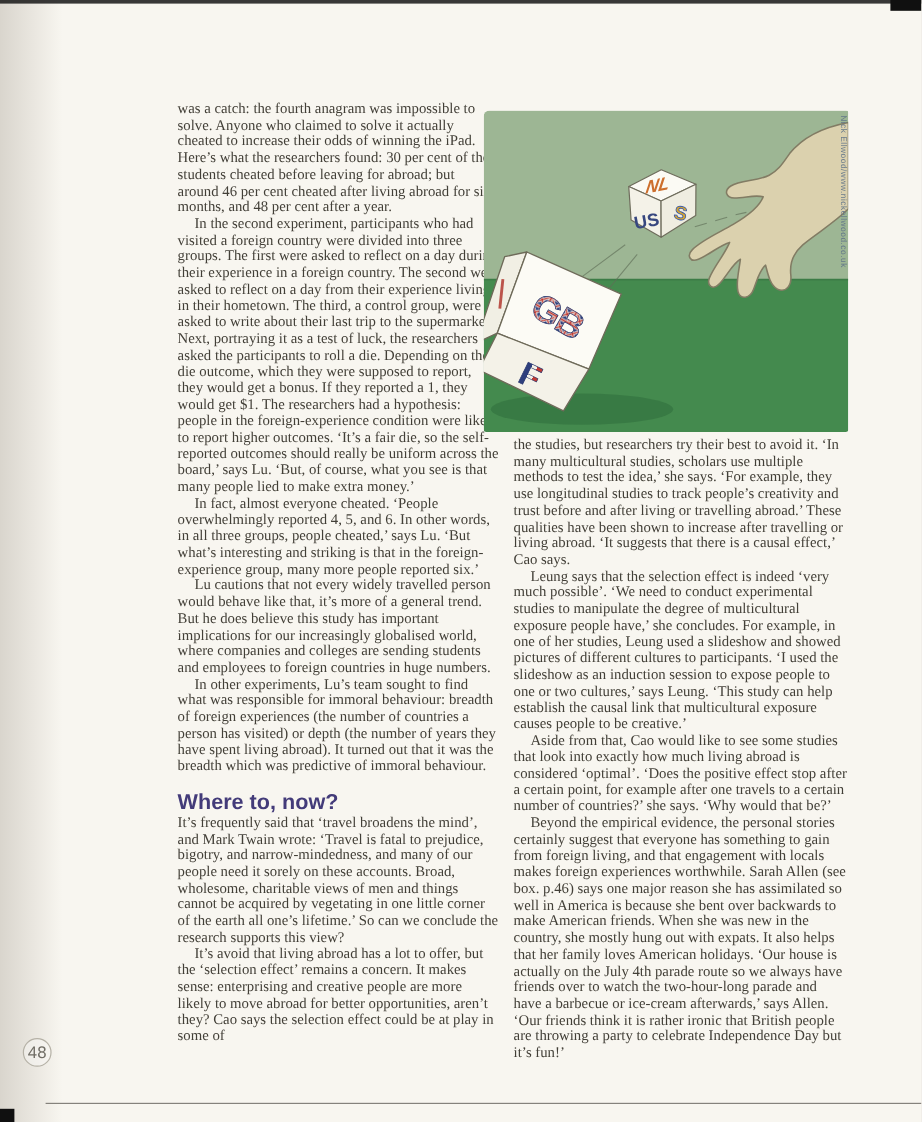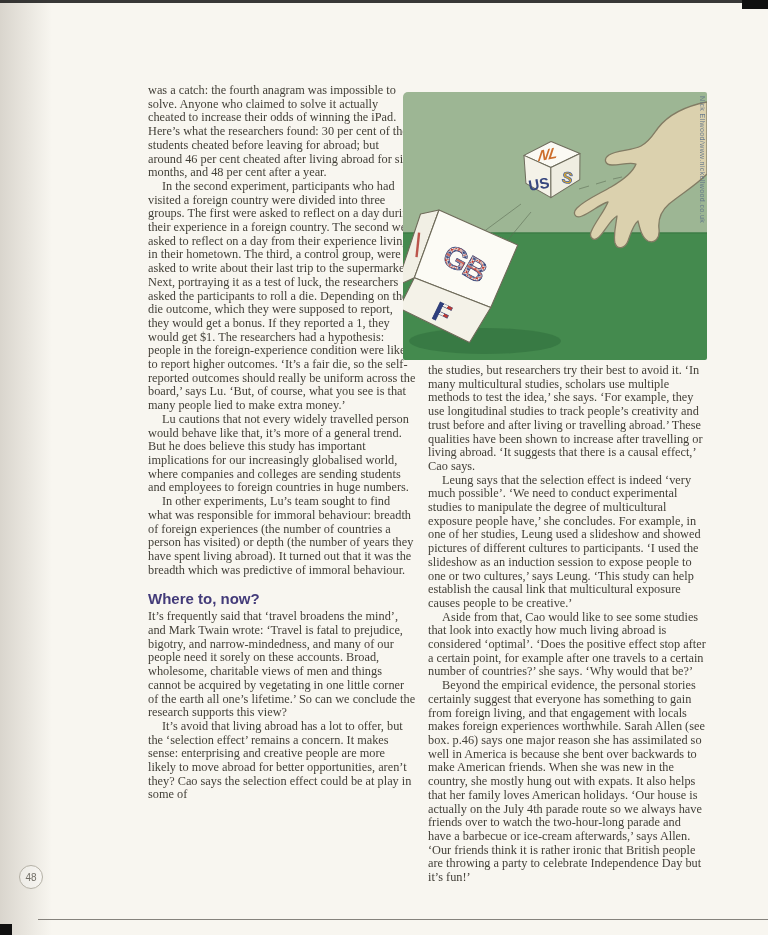--- a/index.html
+++ b/index.html
@@ -18,57 +18,58 @@
   .edge-bottom-line{position:absolute;top:919px;left:38px;right:0;height:1px;background:#85827c;}
   .corner-bl{position:absolute;top:924px;left:0;width:12px;height:11px;background:#101010;}
 
   .col{position:absolute;color:#423f37;font-size:12.3px;line-height:13.7px;text-align:left;}
   .col-left{left:148px;top:84px;width:268px;}
   .col-right{left:428px;top:364px;width:279px;}
   .col p{margin:0;}
   .col p.indent{text-indent:14px;}
   .section-heading{
     font-family:"Liberation Sans",sans-serif;
-    font-weight:bold;font-size:15px;line-height:16px;
+    font-weight:bold;font-size:18px;line-height:16px;
     color:#433b79;margin:14px 0 3px 0;
   }
 
   .illustration{
     position:absolute;left:403px;top:92px;width:304px;height:268px;
     border-radius:5px 2px 2px 2px;overflow:hidden;
   }
   .illustration svg{display:block;}
   .credit{
     position:absolute;top:4px;right:1px;
     writing-mode:vertical-rl;
     font-family:"Liberation Sans",sans-serif;
     font-size:7px;letter-spacing:.4px;color:#5e7288;
     opacity:.9;
   }
   .page-num{
     position:absolute;left:19px;top:865px;width:22px;height:22px;
     border:1px solid #b5b1a6;border-radius:50%;
     display:flex;align-items:center;justify-content:center;
-    font-family:"Liberation Sans",sans-serif;font-size:10px;color:#716e66;
+    font-family:"Liberation Sans",sans-serif;font-size:14px;color:#716e66;
     background:rgba(255,255,255,.35);
   }
 </style>
 </head>
 <body>
 
 <div class="page">
   <div class="gutter-left"></div>
   <div class="edge-top"></div>
   <div class="corner-tr"></div>
   <div class="edge-bottom-line"></div>
   <div class="corner-bl"></div>
 
   <div class="col col-left">
     <p>was a catch: the fourth anagram was impossible to solve. Anyone who claimed to solve it actually cheated to increase their odds of winning the iPad. Here’s what the researchers found: 30 per cent of the students cheated before leaving for abroad; but around 46 per cent cheated after living abroad for six months, and 48 per cent after a year.</p>
     <p class="indent">In the second experiment, participants who had visited a foreign country were divided into three groups. The first were asked to reflect on a day during their experience in a foreign country. The second were asked to reflect on a day from their experience living in their hometown. The third, a control group, were asked to write about their last trip to the supermarket. Next, portraying it as a test of luck, the researchers asked the participants to roll a die. Depending on the die outcome, which they were supposed to report, they would get a bonus. If they reported a 1, they would get $1. The researchers had a hypothesis: people in the foreign-experience condition were likely to report higher outcomes. ‘It’s a fair die, so the self-reported outcomes should really be uniform across the board,’ says Lu. ‘But, of course, what you see is that many people lied to make extra money.’</p>
+    <p class="indent">In fact, almost everyone cheated. ‘People overwhelmingly reported 4, 5, and 6. In other words, in all three groups, people cheated,’ says Lu. ‘But what’s interesting and striking is that in the foreign-experience group, many more people reported six.’</p>
     <p class="indent">Lu cautions that not every widely travelled person would behave like that, it’s more of a general trend. But he does believe this study has important implications for our increasingly globalised world, where companies and colleges are sending students and employees to foreign countries in huge numbers.</p>
     <p class="indent">In other experiments, Lu’s team sought to find what was responsible for immoral behaviour: breadth of foreign experiences (the number of countries a person has visited) or depth (the number of years they have spent living abroad). It turned out that it was the breadth which was predictive of immoral behaviour.</p>
     <h2 class="section-heading">Where to, now?</h2>
     <p>It’s frequently said that ‘travel broadens the mind’, and Mark Twain wrote: ‘Travel is fatal to prejudice, bigotry, and narrow-mindedness, and many of our people need it sorely on these accounts. Broad, wholesome, charitable views of men and things cannot be acquired by vegetating in one little corner of the earth all one’s lifetime.’ So can we conclude the research supports this view?</p>
     <p class="indent">It’s avoid that living abroad has a lot to offer, but the ‘selection effect’ remains a concern. It makes sense: enterprising and creative people are more likely to move abroad for better opportunities, aren’t they? Cao says the selection effect could be at play in some of</p>
   </div>
 
   <div class="col col-right">
     <p>the studies, but researchers try their best to avoid it. ‘In many multicultural studies, scholars use multiple methods to test the idea,’ she says. ‘For example, they use longitudinal studies to track people’s creativity and trust before and after living or travelling abroad.’ These qualities have been shown to increase after travelling or living abroad. ‘It suggests that there is a causal effect,’ Cao says.</p>
     <p class="indent">Leung says that the selection effect is indeed ‘very much possible’. ‘We need to conduct experimental studies to manipulate the degree of multicultural exposure people have,’ she concludes. For example, in one of her studies, Leung used a slideshow and showed pictures of different cultures to participants. ‘I used the slideshow as an induction session to expose people to one or two cultures,’ says Leung. ‘This study can help establish the causal link that multicultural exposure causes people to be creative.’</p>

